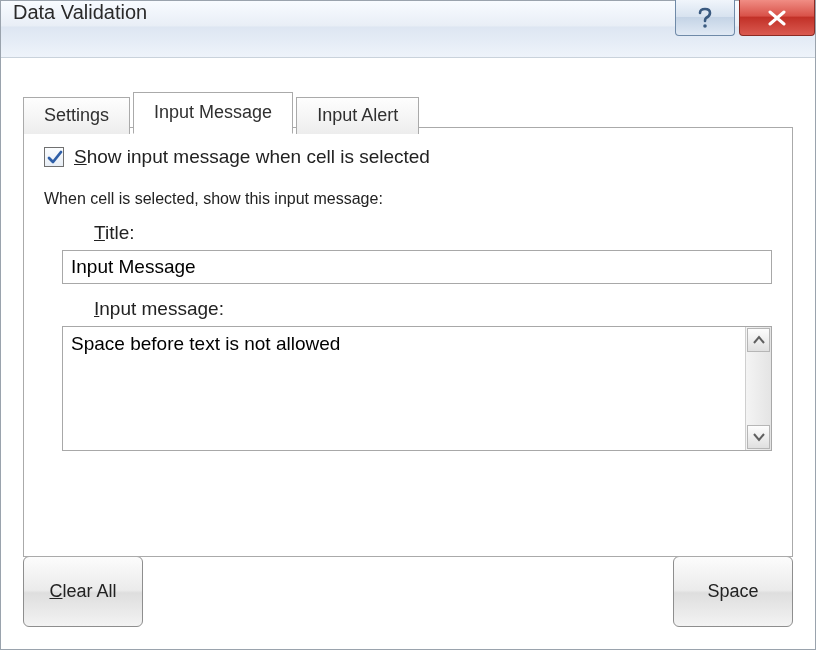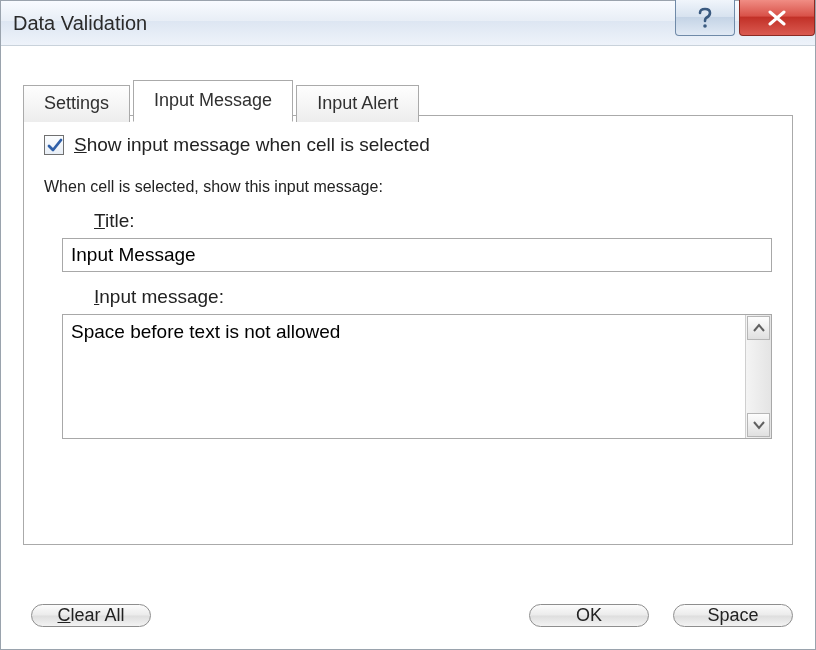--- a/index.html
+++ b/index.html
@@ -12,25 +12,25 @@
   }
   .window {
     width: 816px;
     height: 650px;
     background: #fff;
     position: relative;
     border: 1px solid #9aa3ad;
   }
   
   .titlebar {
-    height: 45px;
+    height: 57px;
     background: linear-gradient(to bottom, #f8fbff 0%, #e8eef6 45%, #dde6f2 46%, #eef3fa 100%);
     border-bottom: 1px solid #c9d2db;
     display: flex;
-    align-items: center;
+    align-items: flex-start;
     padding-left: 12px;
     position: relative;
   }
   .titlebar .title {
     font-size: 20px;
     color: #2a2a2a;
   }
   .tb-btns {
     position: absolute;
     right: 0;
@@ -160,29 +160,28 @@
   
   .footer {
     position: absolute;
     left: 22px; right: 22px; bottom: 22px;
     display: flex;
     justify-content: space-between;
     align-items: center;
   }
   .btn {
     min-width: 120px;
-    padding: 0 22px;
+    padding: 24px 22px;
     font-size: 18px;
     font-family: inherit;
     background: linear-gradient(to bottom,#fcfcfc,#ebebeb 48%,#dedede 52%,#f3f3f3);
     border: 1px solid #8e8e8e;
-    border-radius: 16px;
+    border-radius: 6px;
     cursor: default;
     color: #222;
-    margin-left: 8px;
   }
   .btn-group { display:flex; gap: 16px; }
   .ul { text-decoration: underline; }
 </style>
 </head>
 <body>
 
 <div class="window">
 
   <div class="titlebar">
@@ -247,18 +246,17 @@
         </div>
       </div>
 
     </div>
 
   </div>
 
   <div class="footer">
     <button class="btn"><span class="ul">C</span><span>lear All</span></button>
     <div class="btn-group">
-      <button class="btn">OK</button>
       <button class="btn">Space</button>
     </div>
   </div>
 
 </div>
 
 </body></html>

